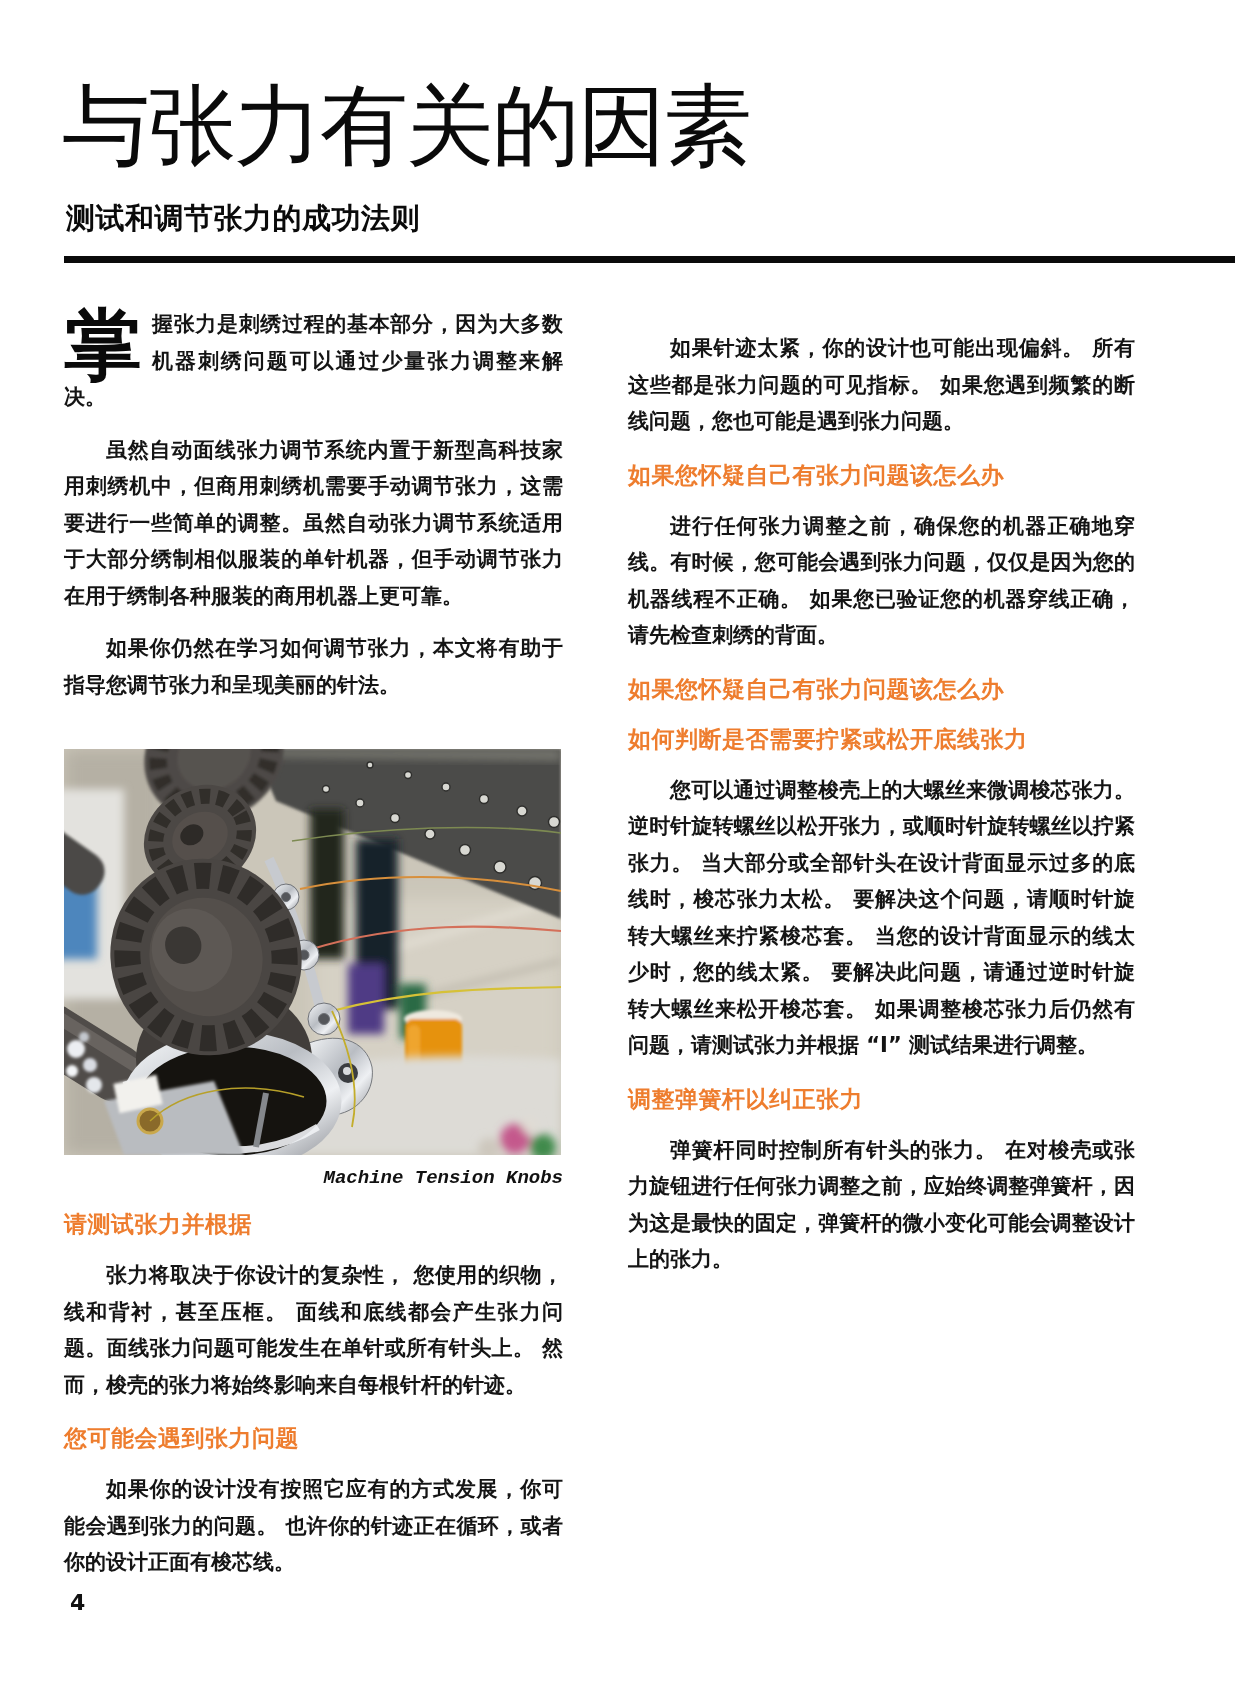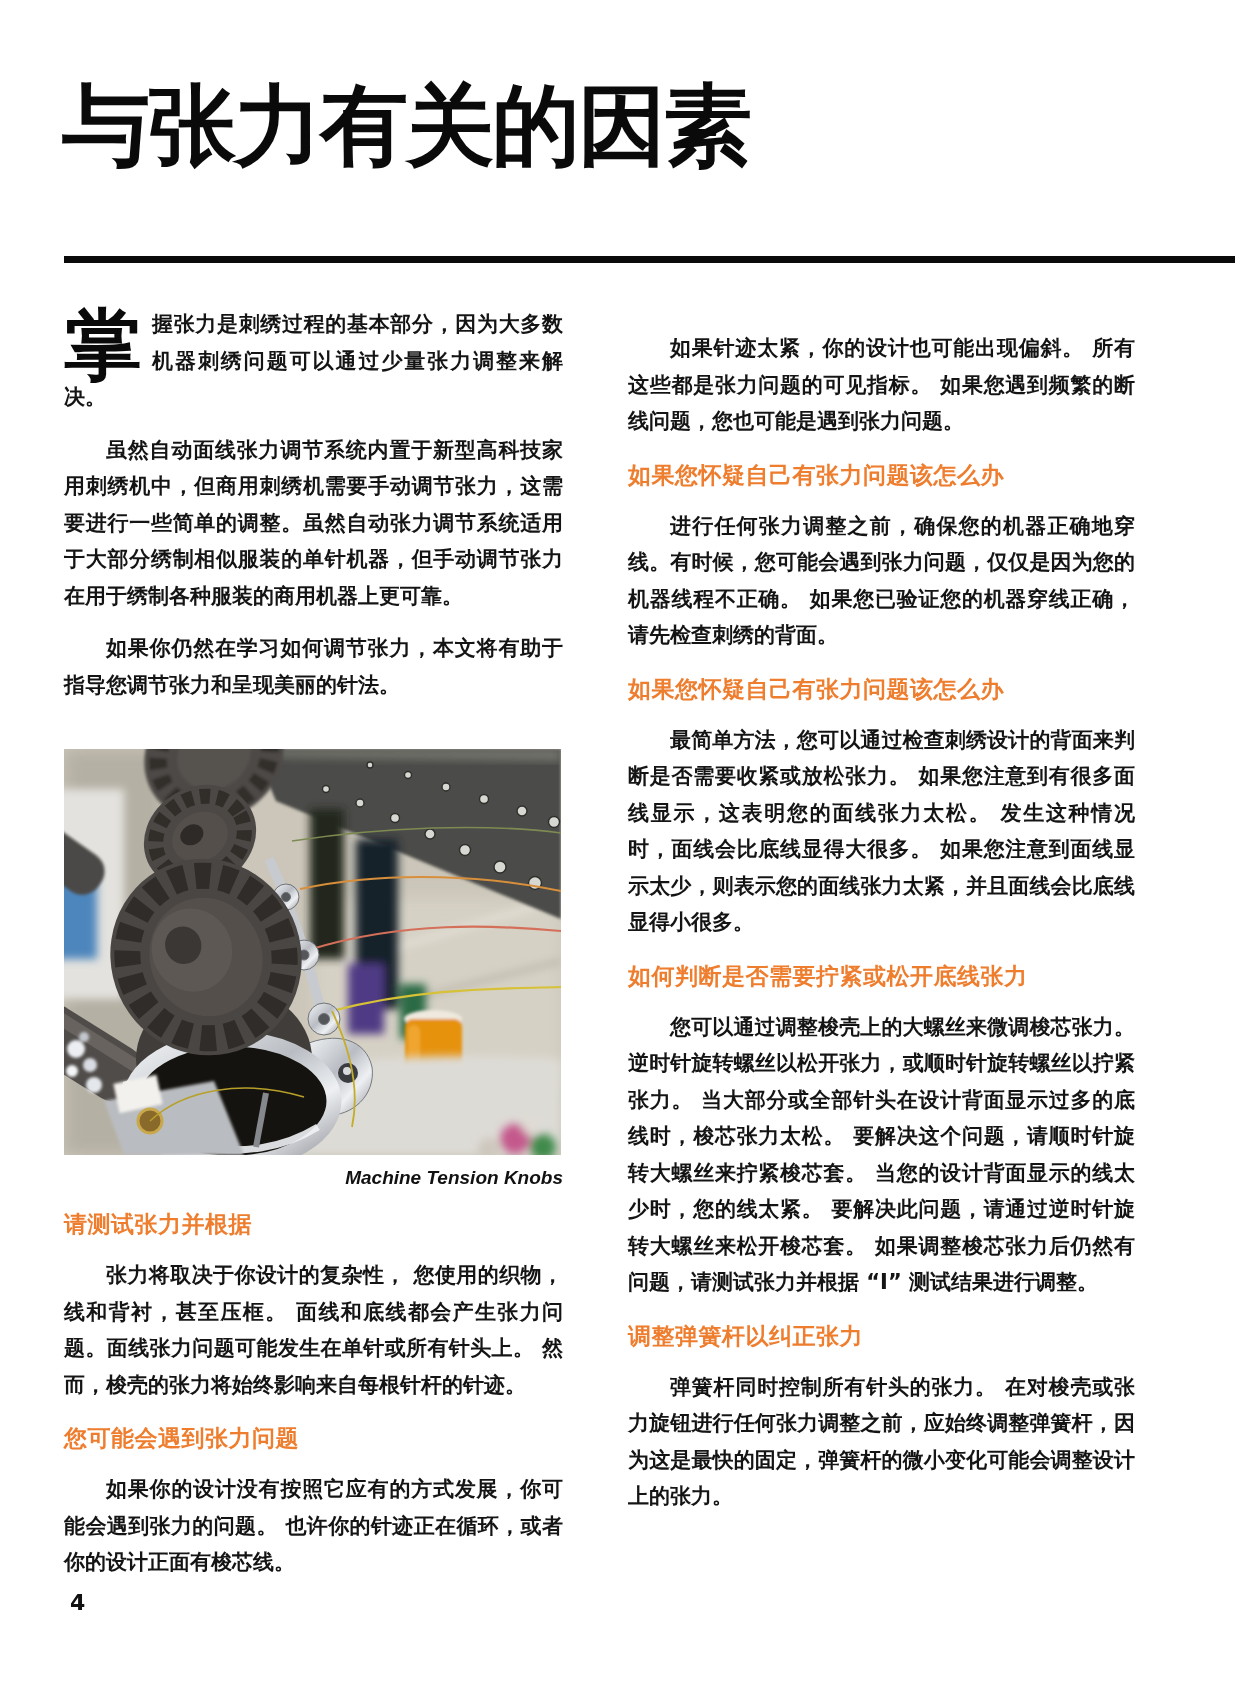--- a/index.html
+++ b/index.html
@@ -3,21 +3,21 @@
 <meta charset="utf-8">
 <style>
   html,body{margin:0;padding:0;background:#888;}
   .page{
     position:relative;width:1241px;height:1684px;margin:0 auto;
     background:#ffffff;overflow:hidden;
     font-family:"DejaVu Sans",sans-serif;color:#161616;
   }
   .title{
     position:absolute;left:62px;top:80px;
-    font-size:88px;font-weight:700;letter-spacing:-2px;line-height:1.05;
+    font-size:88px;font-weight:400;letter-spacing:-2px;line-height:1.05;
     color:#0a0a0a;white-space:nowrap;
   }
   .subtitle{
     position:absolute;left:66px;top:199px;
     font-size:29px;font-weight:900;color:#0a0a0a;letter-spacing:0.5px;
   }
   .rule{
     position:absolute;left:64px;top:256px;width:1171px;height:7px;background:#0a0a0a;
   }
   .col{position:absolute;top:306px;}
@@ -35,33 +35,34 @@
   h2.sec{
     font-size:23px;font-weight:700;color:#EE7D2E;
     margin:20px 0 18px 0;line-height:30px;letter-spacing:0.5px;
   }
   .photo{
     width:497px;height:406px;margin-top:46px;overflow:hidden;background:#cbc6b9;
   }
   .photo svg{display:block;width:100%;height:100%;}
   .caption{
     margin:12px 0 8px 0;text-align:right;
-    font-family:Liberation Sans, sans-serif;font-style:italic;font-weight:700;
+    font-family:Liberation Mono, monospace;font-style:italic;font-weight:700;
     font-size:19px;color:#111;
   }
   .pagenum{
     position:absolute;left:70px;top:1590px;font-size:22px;font-weight:700;color:#111;
   }
 </style>
 </head>
 <body>
 
 <div class="page">
 
   <div class="title">与张力有关的因素</div>
+  <div class="subtitle">测试和调节张力的成功法则</div>
   <div class="rule"></div>
 
   <div class="col col-left">
 
     <p class="body intro"><span class="dropcap">掌</span><span>握张力是刺绣过程的基本部分，因为大多数机器刺绣问题可以通过少量张力调整来解决。</span></p>
 
     <p class="body">虽然自动面线张力调节系统内置于新型高科技家用刺绣机中，但商用刺绣机需要手动调节张力，这需要进行一些简单的调整。虽然自动张力调节系统适用于大部分绣制相似服装的单针机器，但手动调节张力在用于绣制各种服装的商用机器上更可靠。</p>
 
     <p class="body">如果你仍然在学习如何调节张力，本文将有助于指导您调节张力和呈现美丽的针法。</p>
 
@@ -213,21 +214,20 @@
   </div>
 
   <div class="col col-right">
 
     <p class="body">如果针迹太紧，你的设计也可能出现偏斜。 所有这些都是张力问题的可见指标。 如果您遇到频繁的断线问题，您也可能是遇到张力问题。</p>
 
     <h2 class="sec">如果您怀疑自己有张力问题该怎么办</h2>
     <p class="body">进行任何张力调整之前，确保您的机器正确地穿线。有时候，您可能会遇到张力问题，仅仅是因为您的机器线程不正确。 如果您已验证您的机器穿线正确，请先检查刺绣的背面。</p>
 
     <h2 class="sec">如果您怀疑自己有张力问题该怎么办</h2>
-    <p class="body">最简单方法，您可以通过检查刺绣设计的背面来判断是否需要收紧或放松张力。 如果您注意到有很多面线显示，这表明您的面线张力太松。 发生这种情况时，面线会比底线显得大很多。 如果您注意到面线显示太少，则表示您的面线张力太紧，并且面线会比底线显得小很多。</p>
 
     <h2 class="sec">如何判断是否需要拧紧或松开底线张力</h2>
     <p class="body">您可以通过调整梭壳上的大螺丝来微调梭芯张力。 逆时针旋转螺丝以松开张力，或顺时针旋转螺丝以拧紧张力。 当大部分或全部针头在设计背面显示过多的底线时，梭芯张力太松。 要解决这个问题，请顺时针旋转大螺丝来拧紧梭芯套。 当您的设计背面显示的线太少时，您的线太紧。 要解决此问题，请通过逆时针旋转大螺丝来松开梭芯套。 如果调整梭芯张力后仍然有问题，请测试张力并根据 “I” 测试结果进行调整。</p>
 
     <h2 class="sec">调整弹簧杆以纠正张力</h2>
     <p class="body">弹簧杆同时控制所有针头的张力。 在对梭壳或张力旋钮进行任何张力调整之前，应始终调整弹簧杆，因为这是最快的固定，弹簧杆的微小变化可能会调整设计上的张力。</p>
   </div>
 
   <div class="pagenum">4</div>
 </div>

